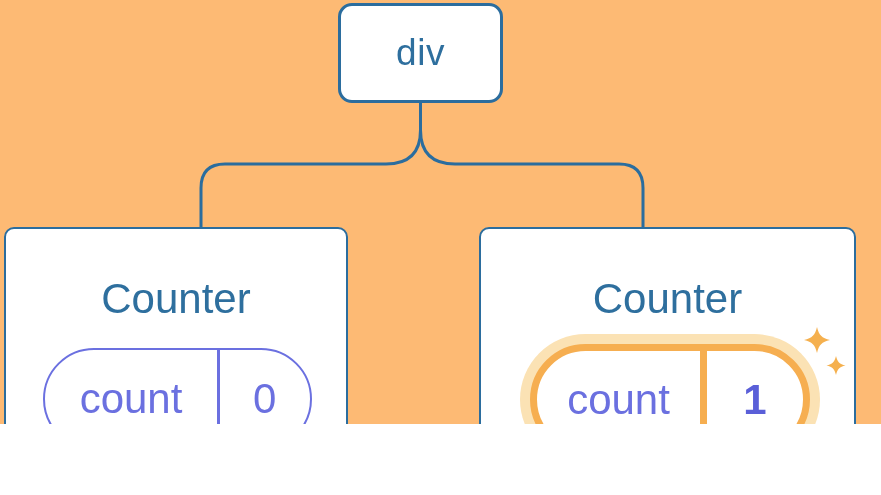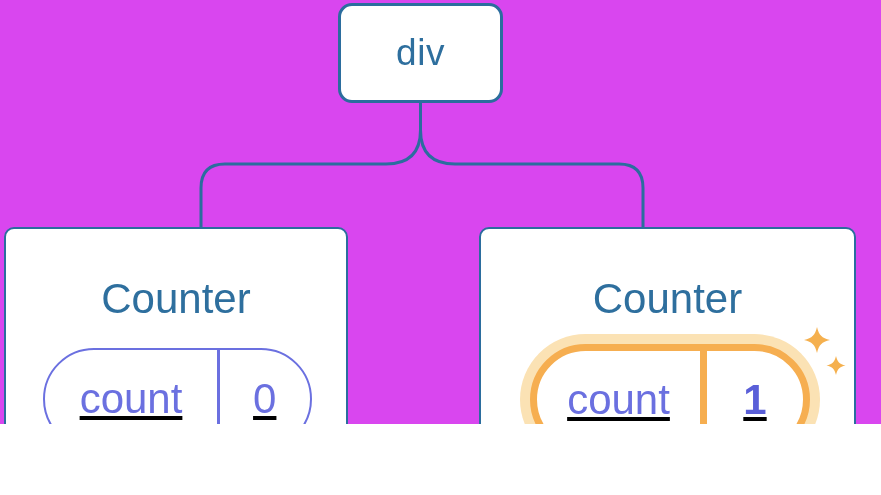--- a/index.html
+++ b/index.html
@@ -4,21 +4,21 @@
 <style>
   html, body {
     margin: 0;
     padding: 0;
     font-family: "Liberation Sans", sans-serif;
   }
   .stage {
     position: relative;
     width: 881px;
     height: 424px;
-    background: #d946ef;
+    background: #fdba74;
     overflow: hidden;
   }
   .connector {
     position: absolute;
     left: 0;
     top: 0;
     pointer-events: none;
   }
   .root-node {
     position: absolute;
@@ -85,21 +85,20 @@
     width: 280px;
     height: 111px;
     border: 7px solid #f6ae50;
     border-radius: 56px;
     box-shadow: 0 0 0 10px #fbe2b4;
   }
   .pill-seg {
     display: flex;
     align-items: center;
     justify-content: center;
-    text-decoration: underline;
   }
   .pill-plain  .seg-label { width: 172px; }
   .pill-highlight .seg-label { width: 163px; }
   .seg-value { flex: 1; }
   .pill-divider { width: 2.5px; background: #6b70e0; }
   .pill-highlight .pill-divider { width: 7px; background: #f6ae50; }
   .state-label {
     font-size: 42px;
     color: #6b70e0;
   }

